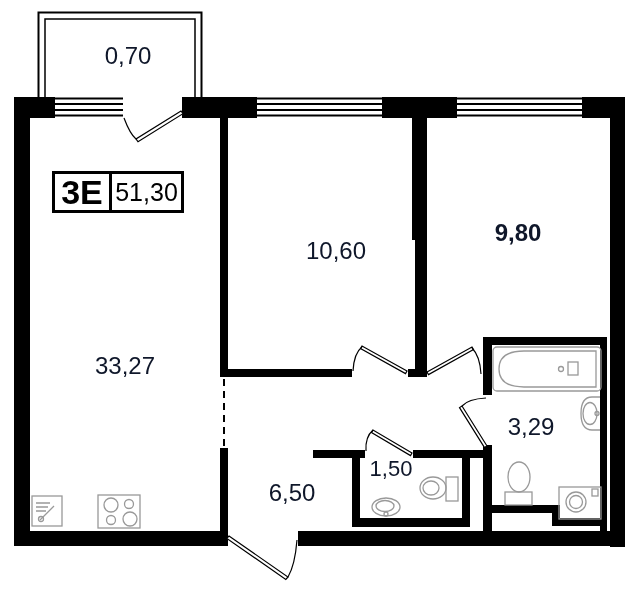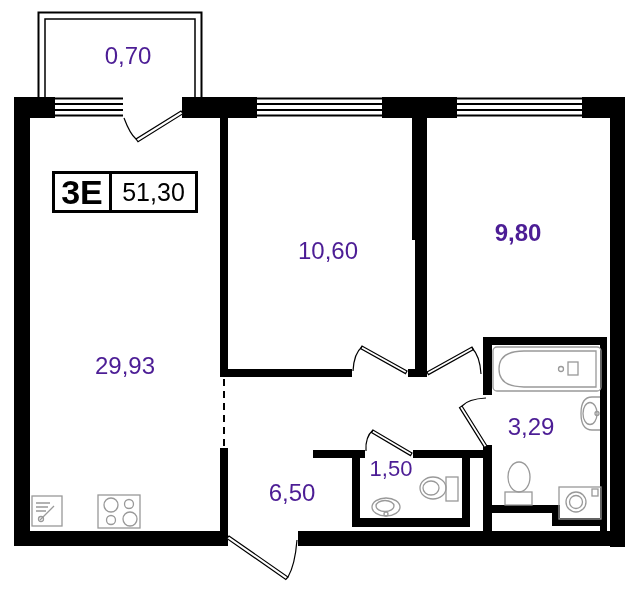--- a/index.html
+++ b/index.html
@@ -8,28 +8,28 @@
     width:641px;height:600px;
     background:#ffffff;
     font-family:"Liberation Sans", sans-serif;
     overflow:hidden;
   }
   .stage svg{position:absolute;left:0;top:0;}
   .lbl{
     position:absolute;
     transform:translate(-50%,-50%);
     font-size:24px;
-    color:#4c1d95;
+    color:#0f172a;
     white-space:nowrap;
     letter-spacing:0px;
   }
   .unit-box{
     position:absolute;
     left:52px;top:171px;
-    width:146px;height:42px;
+    width:132px;height:42px;
     box-sizing:border-box;
     border:3px solid #000;
     display:flex;
     background:#fff;
   }
   .unit-type{
     width:54px;
     border-right:3px solid #000;
     display:flex;align-items:center;justify-content:center;
     font-size:34px;font-weight:bold;
@@ -168,22 +168,22 @@
       </g>
       <g>
         <ellipse cx="386" cy="507" rx="14" ry="9"></ellipse>
         <ellipse cx="385" cy="506" rx="9" ry="5.5"></ellipse>
         <circle cx="386" cy="514" r="2"></circle>
       </g>
     </g>
   </svg>
 
   <div class="lbl" style="left:128px;top:56px;">0,70</div>
-  <div class="lbl" style="left:125px;top:366px;">29,93</div>
-  <div class="lbl" style="left:328px;top:251px;">10,60</div>
+  <div class="lbl" style="left:125px;top:366px;">33,27</div>
+  <div class="lbl" style="left:336px;top:251px;">10,60</div>
   <div class="lbl" style="left:518px;top:233px;font-weight:bold;">9,80</div>
   <div class="lbl" style="left:531px;top:427px;">3,29</div>
   <div class="lbl" style="left:391px;top:469px;font-size:22px;">1,50</div>
   <div class="lbl" style="left:292px;top:493px;text-align:center;">6,50</div>
 
   <div class="unit-box">
     <div class="unit-type">3Е</div>
     <div class="unit-area">51,30</div>
   </div>
 

